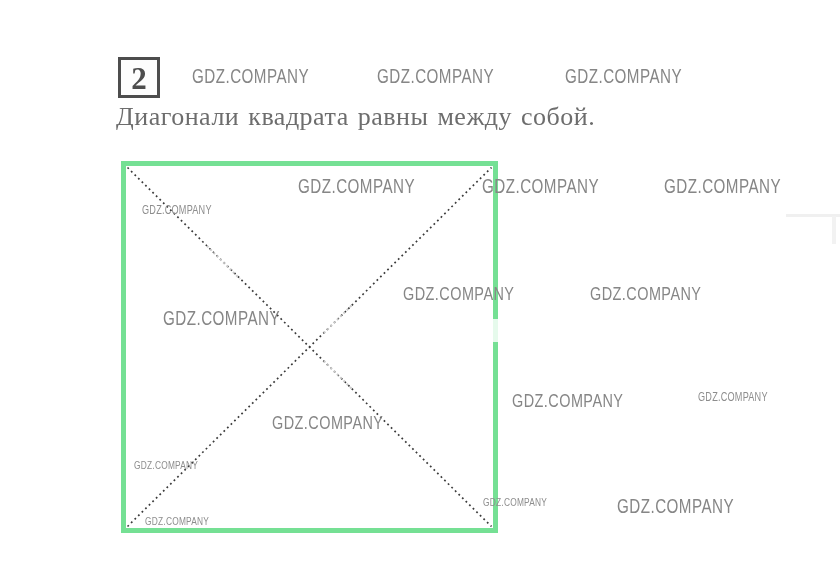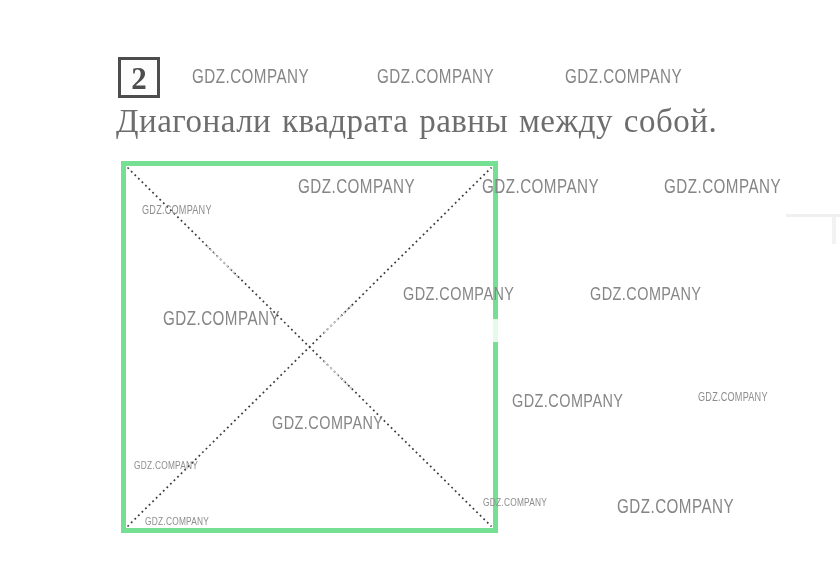--- a/index.html
+++ b/index.html
@@ -23,21 +23,21 @@
   .num-box span{
     font-family:"Liberation Serif",serif;
     font-weight:bold;font-size:31px;line-height:1;
     color:var(--ink-color,#4d4d4d);
     transform:translateY(1px);
   }
   
   .statement{
     position:absolute;left:116px;top:103px;width:710px;
     font-family:"Liberation Serif",serif;
-    font-size:33px;line-height:1.1;
+    font-size:26px;line-height:1.1;
     letter-spacing:0.5px;word-spacing:2px;
     color:var(--title-color,#6d6d6d);
     white-space:nowrap;
   }
   
   .wm{
     position:absolute;
     font-family:"Liberation Sans",sans-serif;
     font-weight:400;
     color:var(--watermark-color,#868686);

